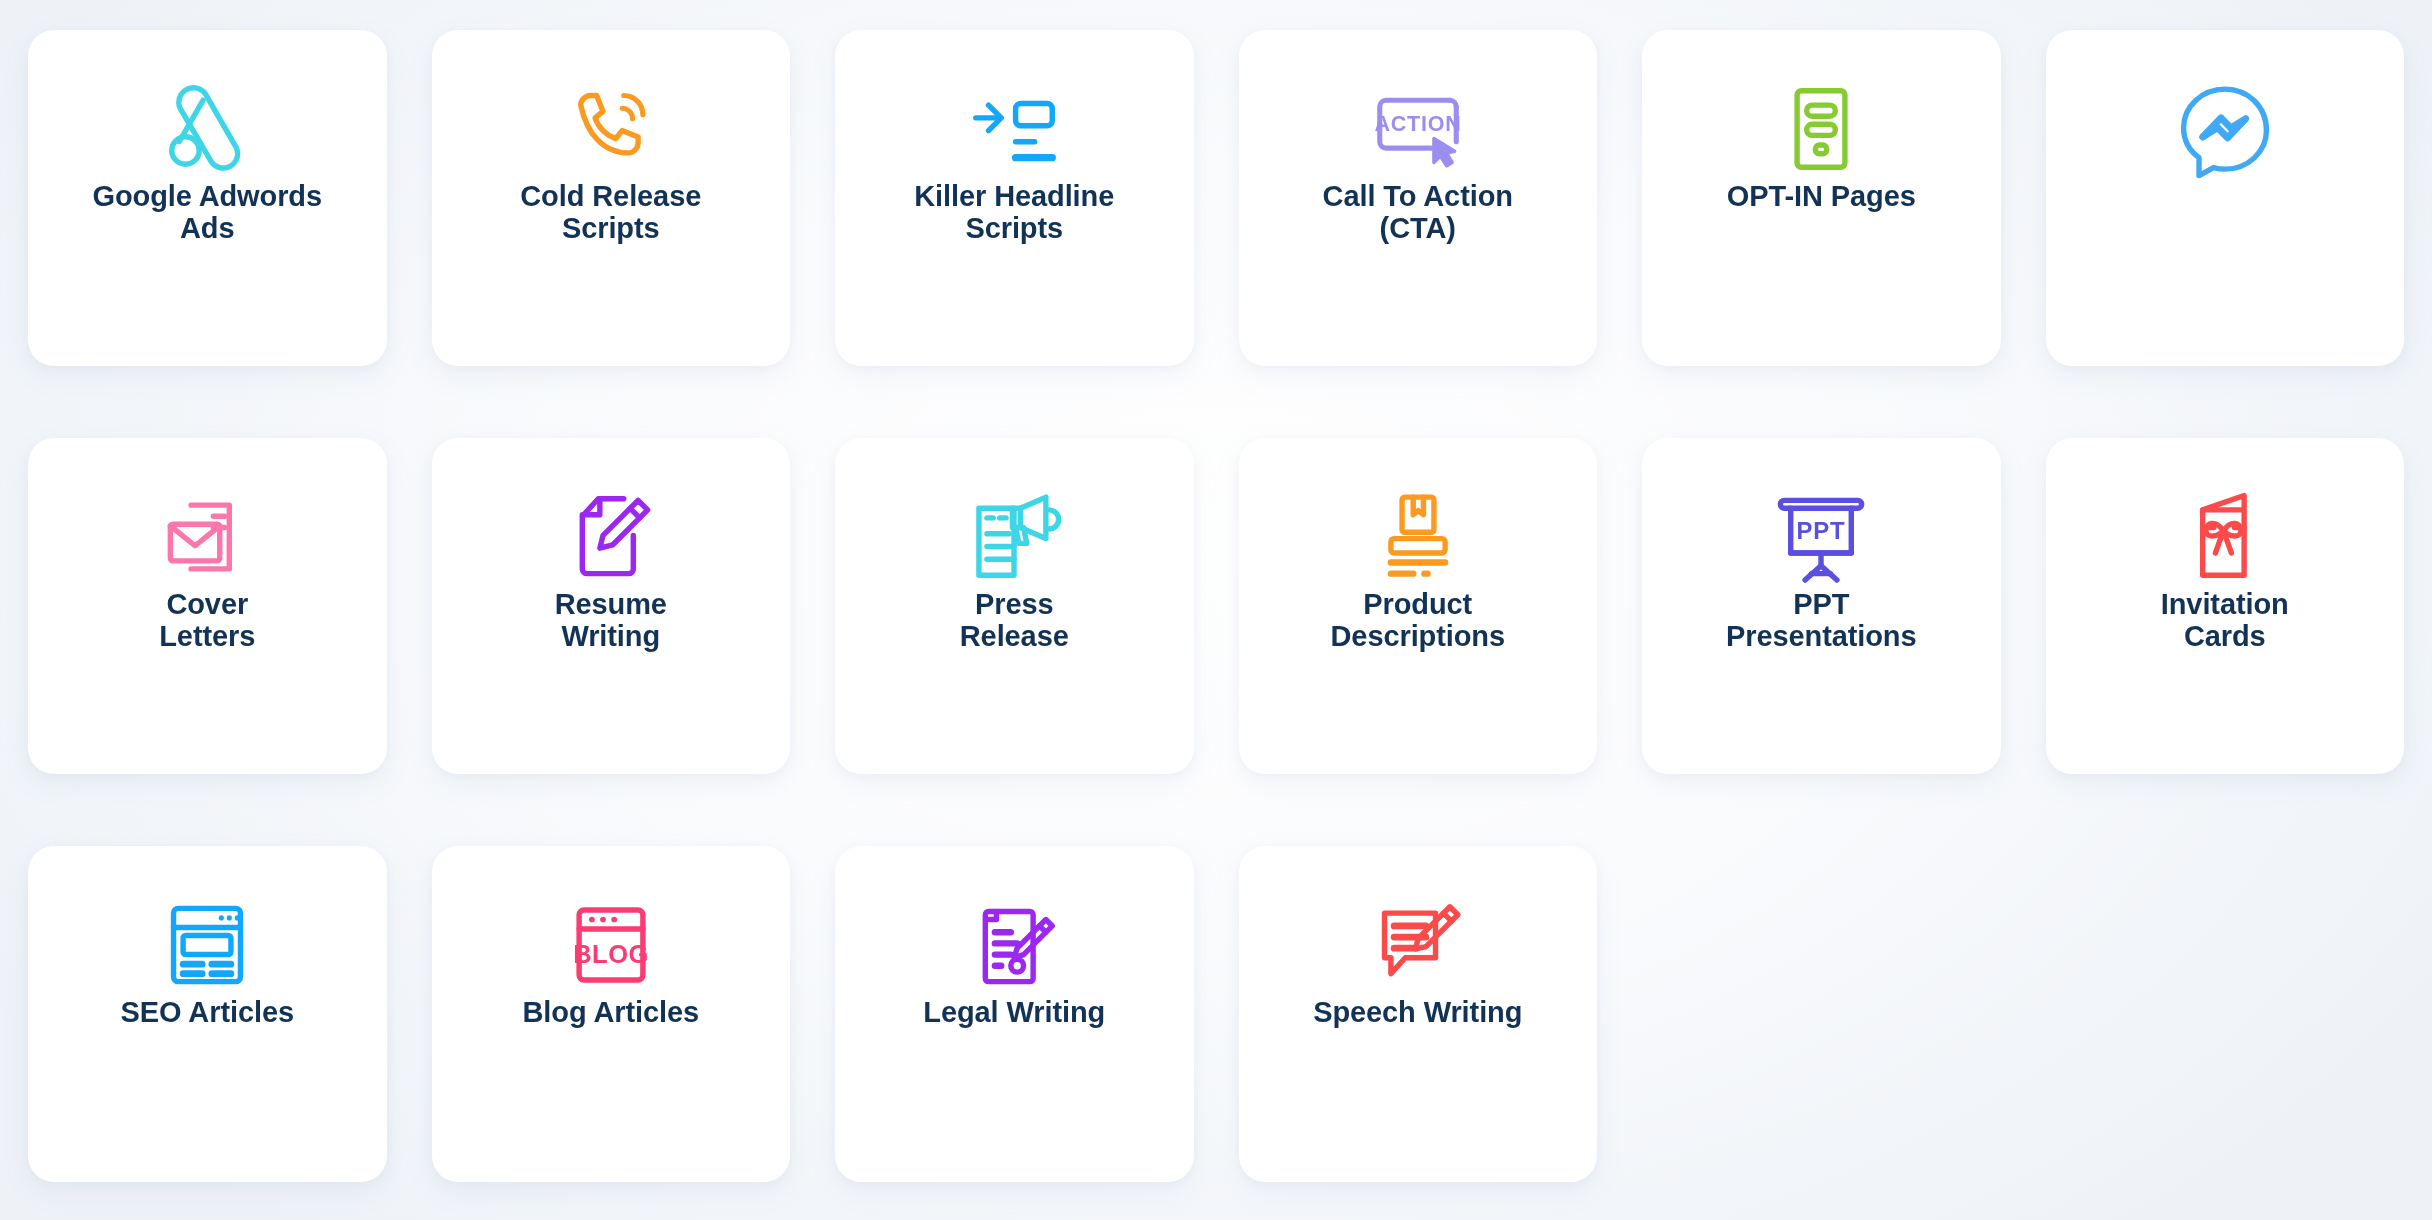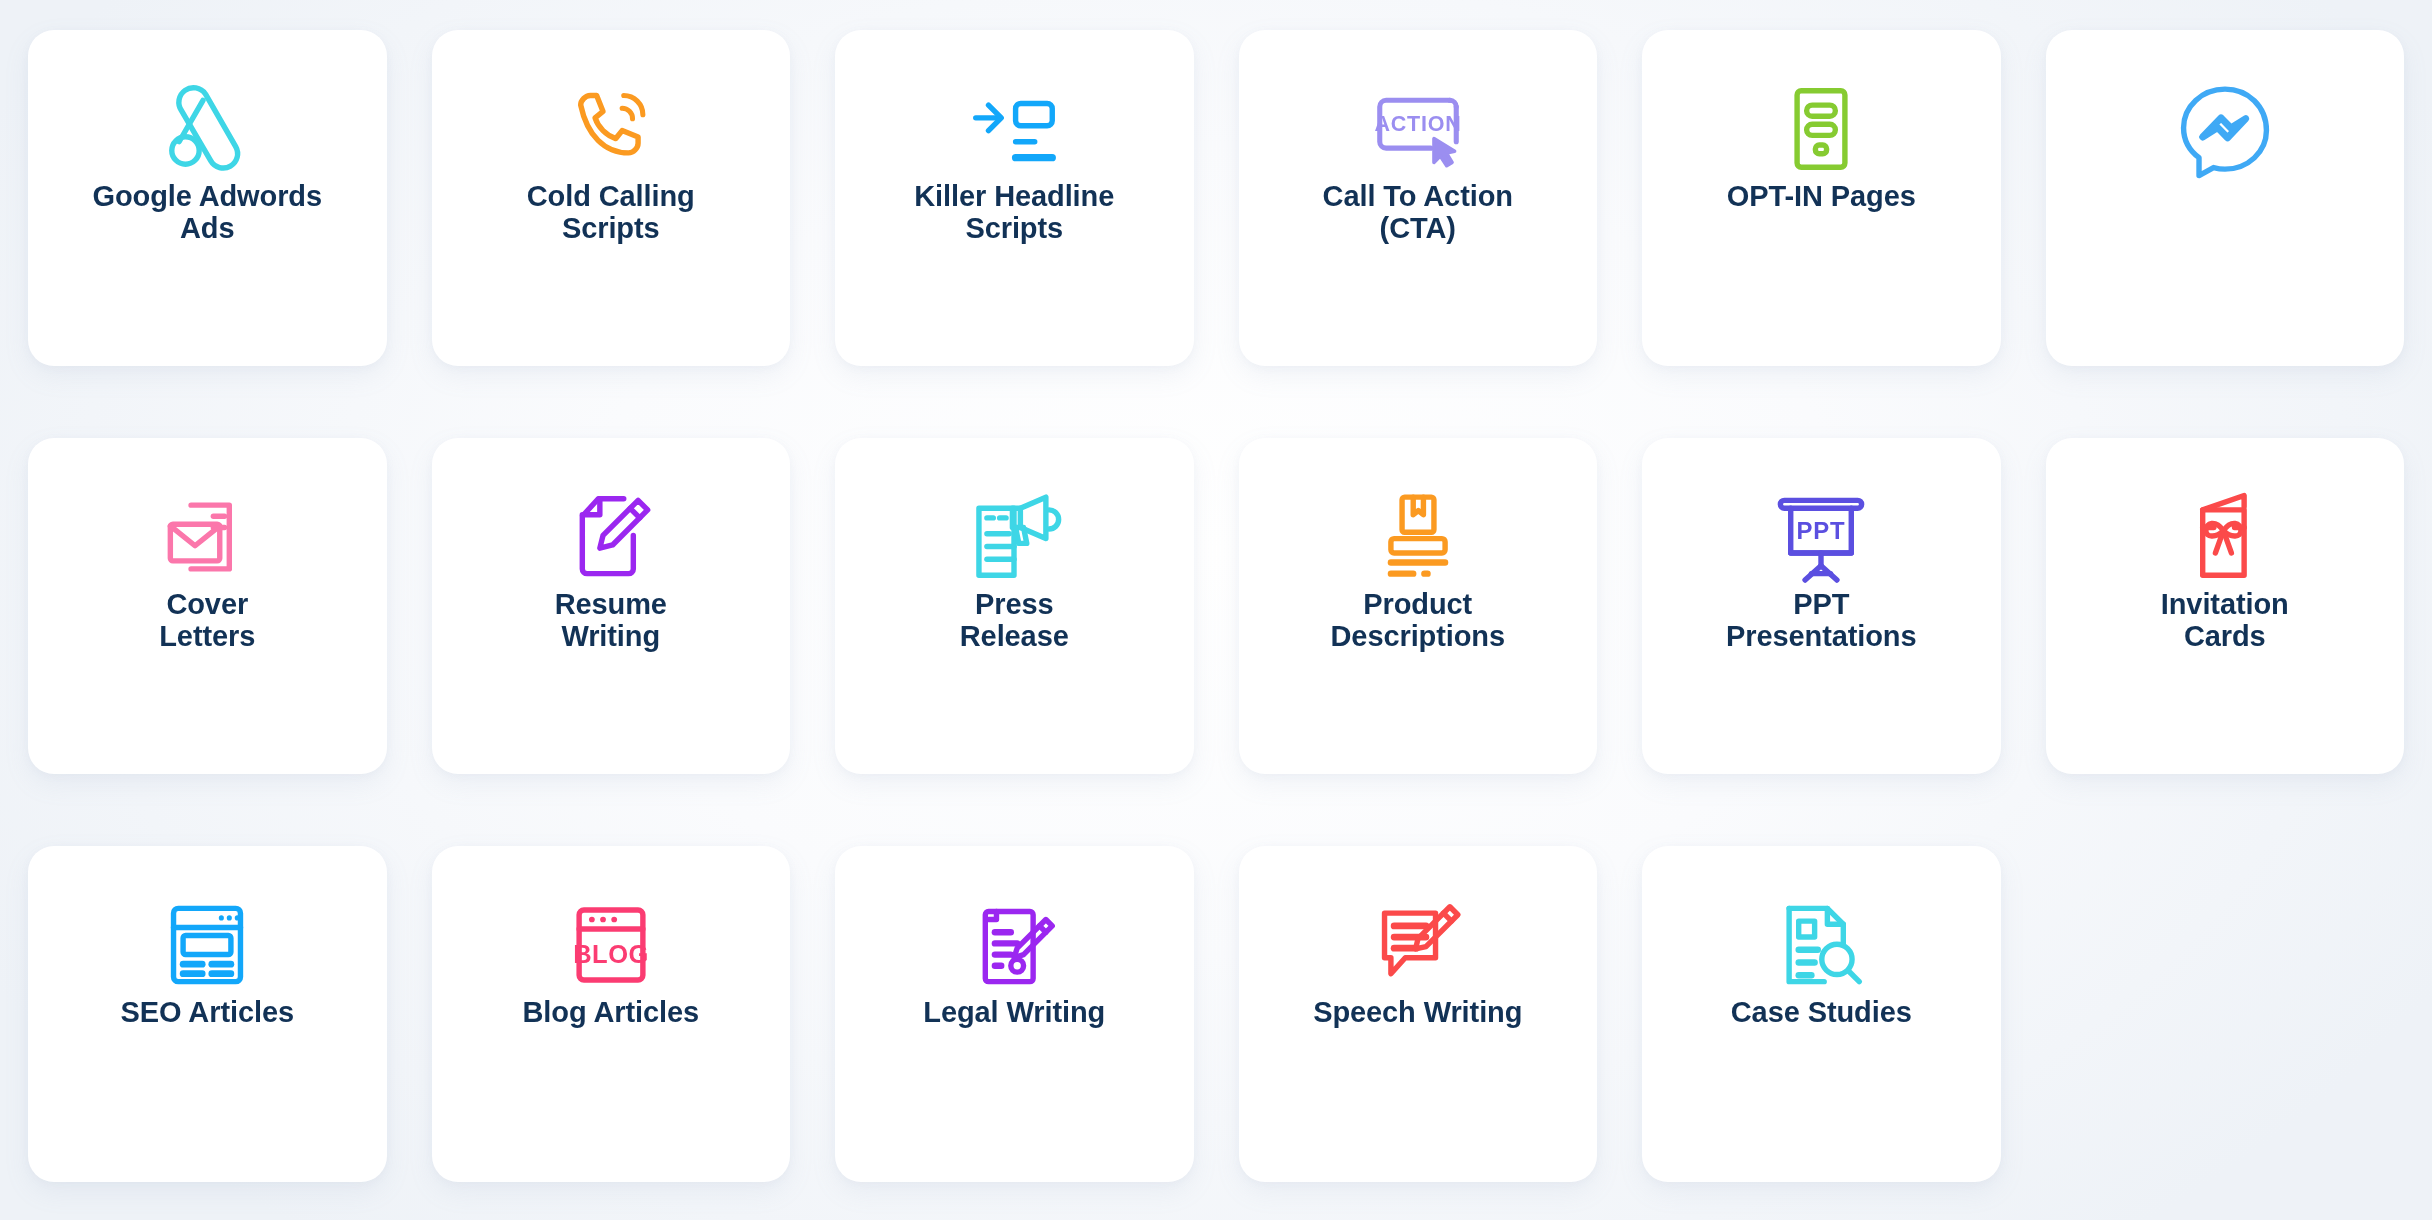--- a/index.html
+++ b/index.html
@@ -88,21 +88,21 @@
 Ads</div>
       </div>
       <div class="service-card">
         <div class="card-icon">
           <svg viewBox="0 0 64 64" fill="none" stroke="#fb9a21" stroke-width="3.4" stroke-linecap="round" stroke-linejoin="round">
             <path d="M13 17 c0-3 3-6 6-6 l4 0 4 10 -5 4 c2 6 7 11 13 13 l4-5 10 4 0 4 c0 3-3 6-6 6 C28 47 17 36 13 17z"></path>
             <path d="M40 11 a12 12 0 0 1 12 12" stroke-width="3.2"></path>
             <path d="M39 19 a6.5 6.5 0 0 1 6.5 6.5" stroke-width="3.2"></path>
           </svg>
         </div>
-        <div class="card-label">Cold Calling
+        <div class="card-label">Cold Release
 Scripts</div>
       </div>
       <div class="service-card">
         <div class="card-icon">
           <svg viewBox="0 0 64 64" fill="none" stroke="#12a7fa" stroke-width="3.4" stroke-linecap="round" stroke-linejoin="round">
             <path d="M8 25 h14"></path>
             <path d="M16 17 l8 8 -8 8"></path>
             <rect x="33" y="16" width="23" height="14" rx="3.2"></rect>
             <path d="M33 40 h12"></path>
             <path d="M33 50 h23" stroke-width="4.6"></path>
@@ -284,30 +284,14 @@
             <path d="M11 12 h32 v28 h-19 l-9 10 0-10 h-4z"></path>
             <path d="M17 20 h20" stroke-width="4.2"></path>
             <path d="M17 27 h20" stroke-width="4.2"></path>
             <path d="M17 34 h14" stroke-width="4.2"></path>
             <path d="M52 8 l5 5 -20 20 -6.5 1.5 1.5-6.5z"></path>
             <path d="M48 12 l5 5"></path>
           </svg>
         </div>
         <div class="card-label">Speech Writing</div>
       </div>
-      <div class="service-card">
-        <div class="card-icon">
-          <svg viewBox="0 0 64 64" fill="none" stroke="#3ed6e6" stroke-width="3.4" stroke-linecap="round" stroke-linejoin="round">
-            <path d="M12 9 h24 l10 10 v12"></path>
-            <path d="M12 9 v46 h22"></path>
-            <path d="M36 9 v10 h10"></path>
-            <rect x="18" y="17" width="10" height="10"></rect>
-            <path d="M18 35 h12" stroke-width="4"></path>
-            <path d="M18 43 h10" stroke-width="4"></path>
-            <path d="M18 51 h8" stroke-width="4"></path>
-            <circle cx="42" cy="41" r="9.5"></circle>
-            <path d="M49 48 l7 7"></path>
-          </svg>
-        </div>
-        <div class="card-label">Case Studies</div>
-      </div>
     </div>
 </div>
 
 </body></html>

